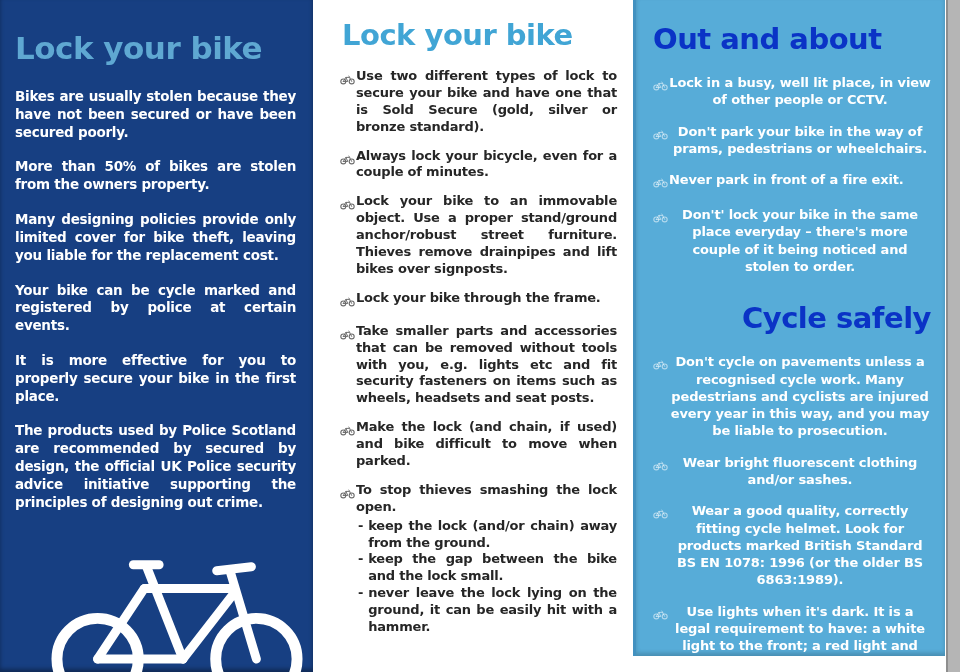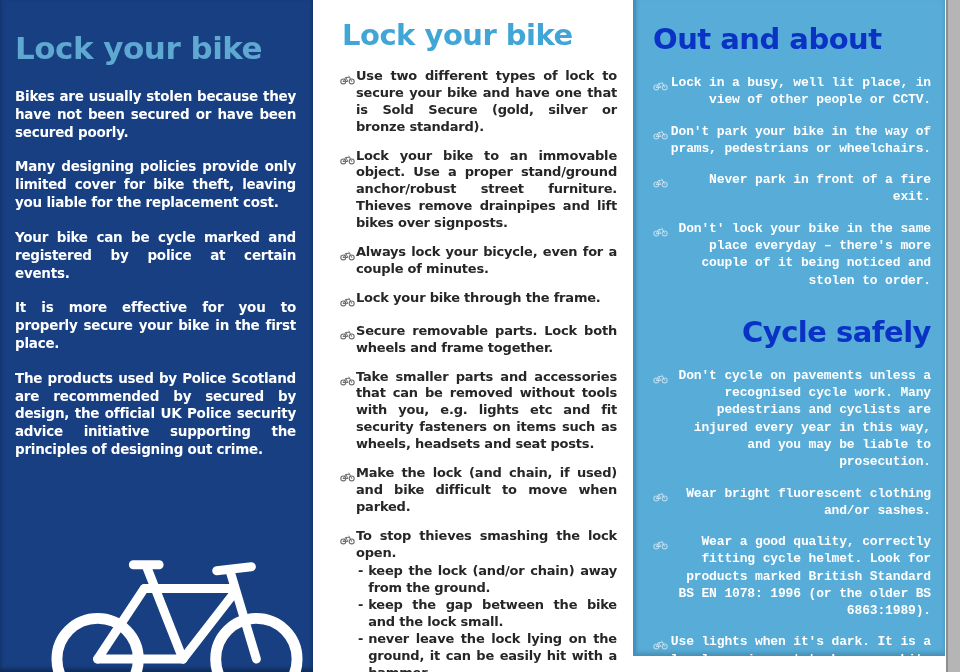--- a/index.html
+++ b/index.html
@@ -91,44 +91,44 @@
     color: #0a33c6;
     font-size: 29px;
     font-weight: bold;
     margin: 8px 0 18px 0;
     letter-spacing: -0.5px;
   }
   .panel-right h1.second { margin-top: 26px; text-align: right; }
   .panel-right .bul { color: rgba(255,255,255,0.55); }
   .panel-right .btext {
     color: #ffffff;
-    text-align: right;
+    text-align: center;
     letter-spacing: -0.15px;
     line-height: 1.33;
-    font-family: Liberation Mono, monospace;
   }
   .panel-right .blist li { margin-bottom: 14px; }
 
   
   .gray-strip {
     position: absolute; right: 0; top: 0;
     width: 14px; height: 672px;
     background: #b5b5b5;
     border-left: 2px solid #8e8e8e;
     box-sizing: border-box;
   }
 </style>
 </head>
 <body>
 
 <div class="page">
 
   <section class="panel-left">
     <h1>Lock your bike</h1>
     <p>Bikes are usually stolen because they have not been secured or have been secured poorly.</p>
+    <p>More than 50% of bikes are stolen from the owners property.</p>
     <p>Many designing policies provide only limited cover for bike theft, leaving you liable for the replacement cost.</p>
     <p>Your bike can be cycle marked and registered by police at certain events.</p>
     <p>It is more effective for you to properly secure your bike in the first place.</p>
     <p>The products used by Police Scotland are recommended by secured by design, the official UK Police security advice initiative supporting the principles of designing out crime.</p>
     <svg class="big-bike" viewBox="0 0 260 170" fill="none" stroke="#ffffff" stroke-linecap="round" stroke-linejoin="round">
       <circle cx="50" cy="127" r="41" stroke-width="11"></circle>
       <circle cx="210" cy="127" r="41" stroke-width="11"></circle>
       <path stroke-width="9" d="M86 32 L112 32"></path>
       <path stroke-width="9" d="M99 33 L136 127"></path>
       <path stroke-width="9" d="M50 127 L136 127"></path>
@@ -154,51 +154,41 @@
         <div class="btext">Use two different types of lock to secure your bike and have one that is Sold Secure (gold, silver or bronze standard).</div>
       </li>
       <li>
         <span class="bul">
           <svg viewBox="0 0 20 14" width="15" height="11" fill="none" stroke="currentColor" stroke-linecap="round" stroke-linejoin="round">
               <circle cx="4.4" cy="9.6" r="3.3" stroke-width="1.5"></circle>
               <circle cx="15.6" cy="9.6" r="3.3" stroke-width="1.5"></circle>
               <path stroke-width="1.3" d="M4.4 9.6 L7.8 4.2 L12.6 4.2 L15.6 9.6 M7.8 4.2 L10.4 9.6 L4.4 9.6 M11.6 2.6 L13.4 4.2"></path>
             </svg>
         </span>
+        <div class="btext">Always lock your bicycle, even for a couple of minutes.</div>
+      </li>
+      <li>
+        <span class="bul">
+          <svg viewBox="0 0 20 14" width="15" height="11" fill="none" stroke="currentColor" stroke-linecap="round" stroke-linejoin="round">
+              <circle cx="4.4" cy="9.6" r="3.3" stroke-width="1.5"></circle>
+              <circle cx="15.6" cy="9.6" r="3.3" stroke-width="1.5"></circle>
+              <path stroke-width="1.3" d="M4.4 9.6 L7.8 4.2 L12.6 4.2 L15.6 9.6 M7.8 4.2 L10.4 9.6 L4.4 9.6 M11.6 2.6 L13.4 4.2"></path>
+            </svg>
+        </span>
         <div class="btext">Lock your bike to an immovable object. Use a proper stand/ground anchor/robust street furniture. Thieves remove drainpipes and lift bikes over signposts.</div>
       </li>
       <li>
         <span class="bul">
           <svg viewBox="0 0 20 14" width="15" height="11" fill="none" stroke="currentColor" stroke-linecap="round" stroke-linejoin="round">
               <circle cx="4.4" cy="9.6" r="3.3" stroke-width="1.5"></circle>
               <circle cx="15.6" cy="9.6" r="3.3" stroke-width="1.5"></circle>
               <path stroke-width="1.3" d="M4.4 9.6 L7.8 4.2 L12.6 4.2 L15.6 9.6 M7.8 4.2 L10.4 9.6 L4.4 9.6 M11.6 2.6 L13.4 4.2"></path>
             </svg>
         </span>
-        <div class="btext">Always lock your bicycle, even for a couple of minutes.</div>
-      </li>
-      <li>
-        <span class="bul">
-          <svg viewBox="0 0 20 14" width="15" height="11" fill="none" stroke="currentColor" stroke-linecap="round" stroke-linejoin="round">
-              <circle cx="4.4" cy="9.6" r="3.3" stroke-width="1.5"></circle>
-              <circle cx="15.6" cy="9.6" r="3.3" stroke-width="1.5"></circle>
-              <path stroke-width="1.3" d="M4.4 9.6 L7.8 4.2 L12.6 4.2 L15.6 9.6 M7.8 4.2 L10.4 9.6 L4.4 9.6 M11.6 2.6 L13.4 4.2"></path>
-            </svg>
-        </span>
         <div class="btext">Lock your bike through the frame.</div>
-      </li>
-      <li>
-        <span class="bul">
-          <svg viewBox="0 0 20 14" width="15" height="11" fill="none" stroke="currentColor" stroke-linecap="round" stroke-linejoin="round">
-              <circle cx="4.4" cy="9.6" r="3.3" stroke-width="1.5"></circle>
-              <circle cx="15.6" cy="9.6" r="3.3" stroke-width="1.5"></circle>
-              <path stroke-width="1.3" d="M4.4 9.6 L7.8 4.2 L12.6 4.2 L15.6 9.6 M7.8 4.2 L10.4 9.6 L4.4 9.6 M11.6 2.6 L13.4 4.2"></path>
-            </svg>
-        </span>
-        <div class="btext">Secure removable parts. Lock both wheels and frame together.</div>
       </li>
       <li>
         <span class="bul">
           <svg viewBox="0 0 20 14" width="15" height="11" fill="none" stroke="currentColor" stroke-linecap="round" stroke-linejoin="round">
               <circle cx="4.4" cy="9.6" r="3.3" stroke-width="1.5"></circle>
               <circle cx="15.6" cy="9.6" r="3.3" stroke-width="1.5"></circle>
               <path stroke-width="1.3" d="M4.4 9.6 L7.8 4.2 L12.6 4.2 L15.6 9.6 M7.8 4.2 L10.4 9.6 L4.4 9.6 M11.6 2.6 L13.4 4.2"></path>
             </svg>
         </span>
         <div class="btext">Take smaller parts and accessories that can be removed without tools with you, e.g. lights etc and fit security fasteners on items such as wheels, headsets and seat posts.</div>

